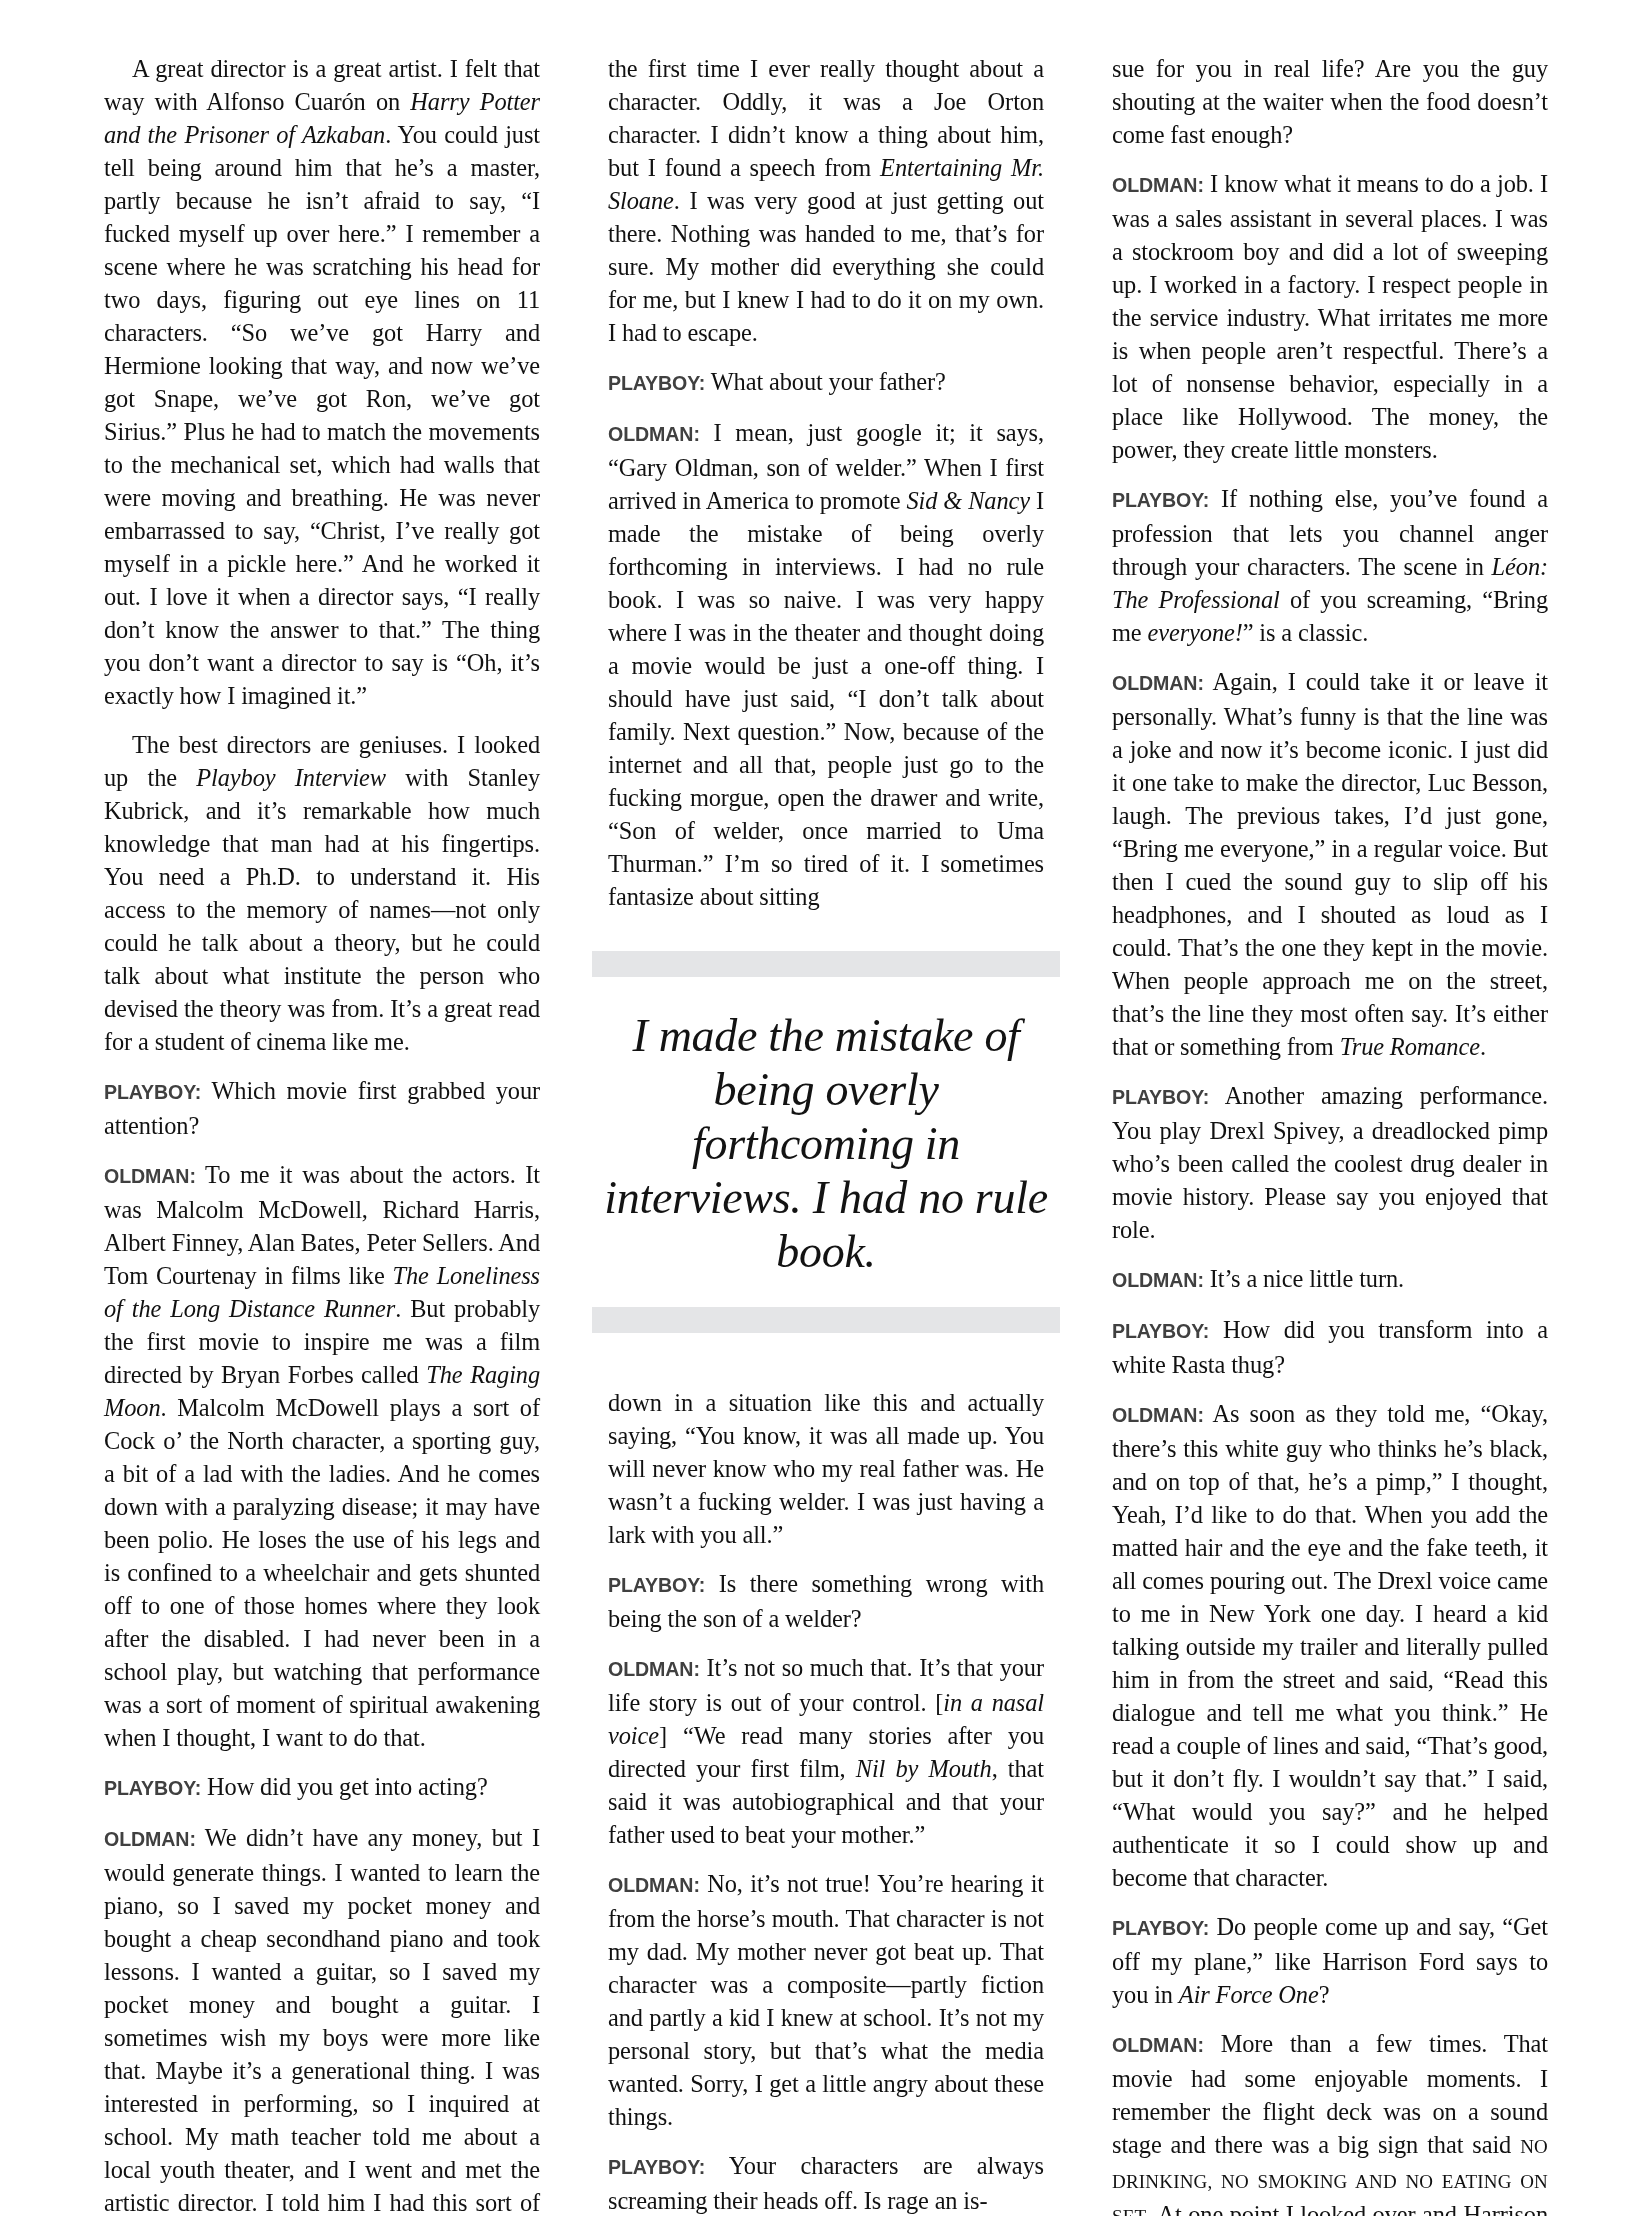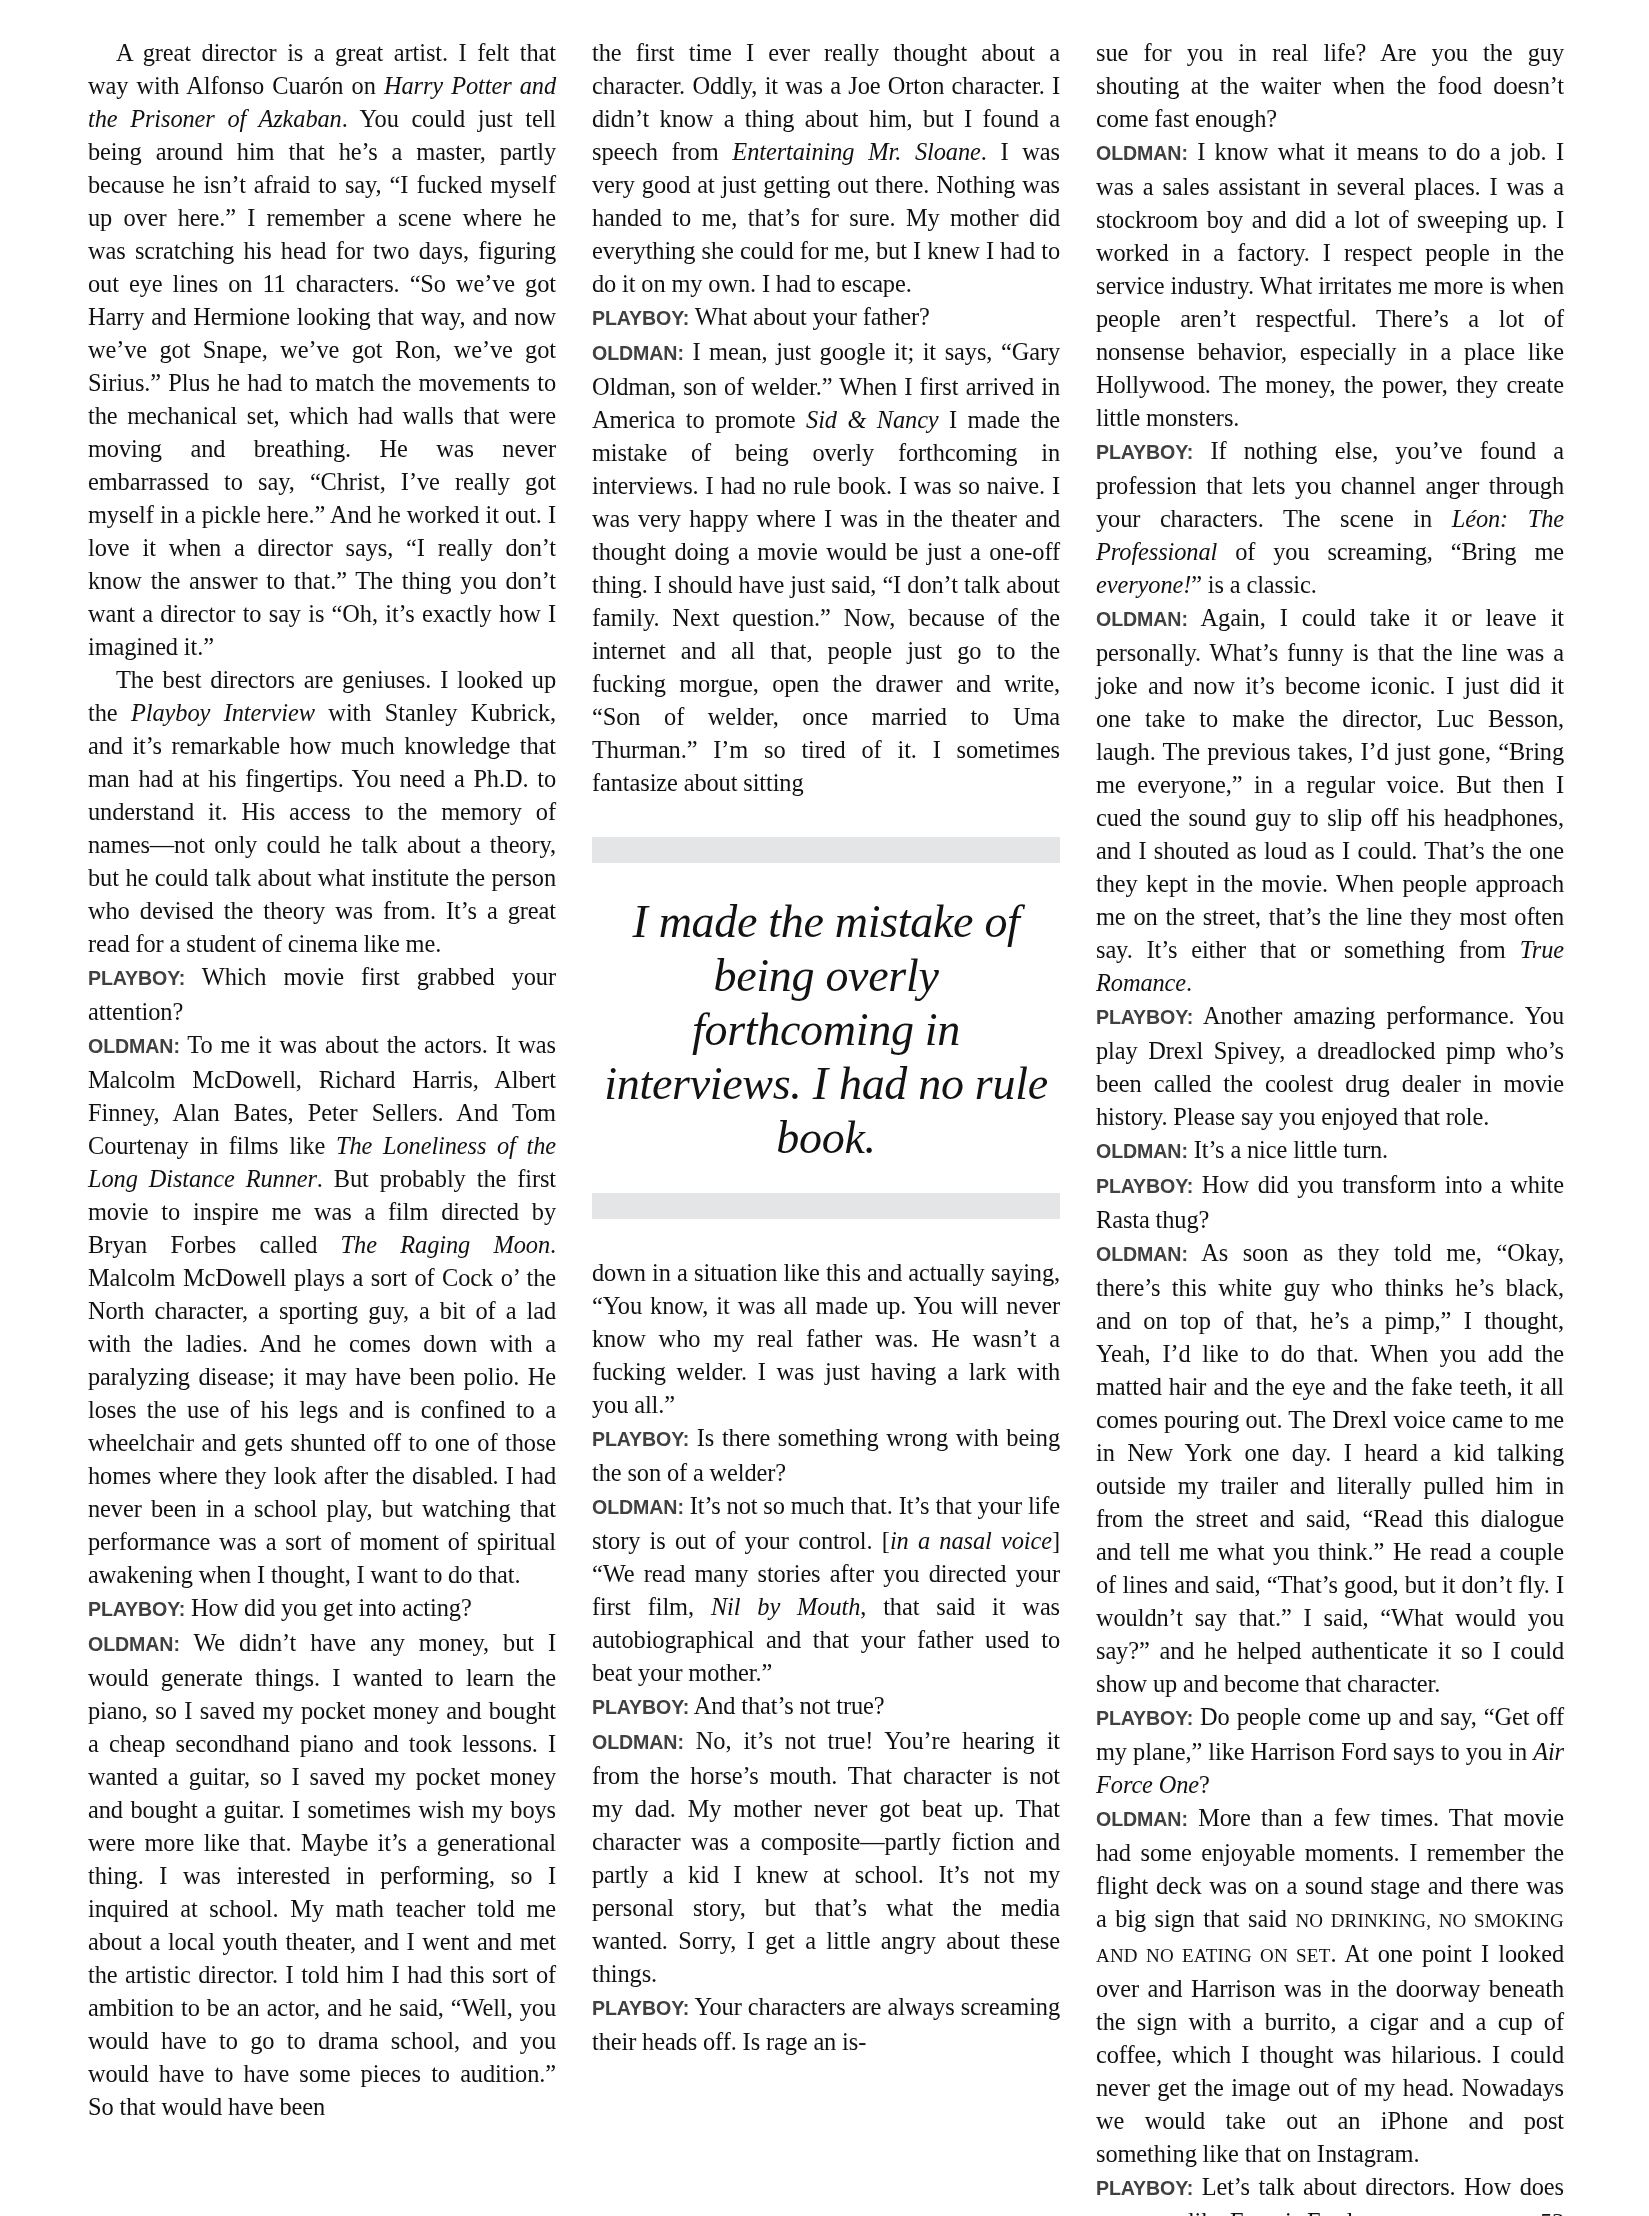--- a/index.html
+++ b/index.html
@@ -31,21 +31,21 @@
     flex: 0 0 468px;
     height: 100%;
     position: relative;
   }
   
   .para {
     font-size: 24.4px;
     line-height: 33px;
     text-align: justify;
     text-justify: inter-word;
-    margin: 0;
+    margin: 16px;
     hyphens: auto;
     -webkit-hyphens: auto;
     letter-spacing: -0.1px;
     word-spacing: -0.1px;
   }
   .para.indent { text-indent: 28px; }
   .para + .para { margin-top: 0; }
   .q-label {
     font-family: "Liberation Sans", "DejaVu Sans", sans-serif;
     font-weight: bold;
@@ -130,21 +130,20 @@
         <div class="pq-rule bottom" style="background: rgb(228, 229, 231);"></div>
         <div class="pq-spacer-bottom"></div>
       </div>
 
       <p class="para"><span>down in a situation like this and actually saying, “You know, it was all made up. You will never know who my real father was. He wasn’t a fucking welder. I was just having a lark with you all.”</span></p>
 
       <p class="para"><span class="q-label">PLAYBOY:</span> <span>Is there something wrong with being the son of a welder?</span></p>
 
       <p class="para"><span class="q-label">OLDMAN:</span> <span>It’s not so much that. It’s that your life story is out of your control. [</span><span class="ital">in a nasal voice</span><span>] “We read many stories after you directed your first film, </span><span class="ital">Nil by Mouth</span><span>, that said it was autobiographical and that your father used to beat your mother.”</span></p>
 
-      <p class="para"><span class="q-label">PLAYBOY:</span> <span>And that’s not true?</span></p>
 
       <p class="para"><span class="q-label">OLDMAN:</span> <span>No, it’s not true! You’re hearing it from the horse’s mouth. That character is not my dad. My mother never got beat up. That character was a composite—partly fiction and partly a kid I knew at school. It’s not my personal story, but that’s what the media wanted. Sorry, I get a little angry about these things.</span></p>
 
       <p class="para"><span class="q-label">PLAYBOY:</span> <span>Your characters are always screaming their heads off. Is rage an is-</span></p>
 
     </div>
 
     <div class="col">
 
       <p class="para"><span>sue for you in real life? Are you the guy shouting at the waiter when the food doesn’t come fast enough?</span></p>

